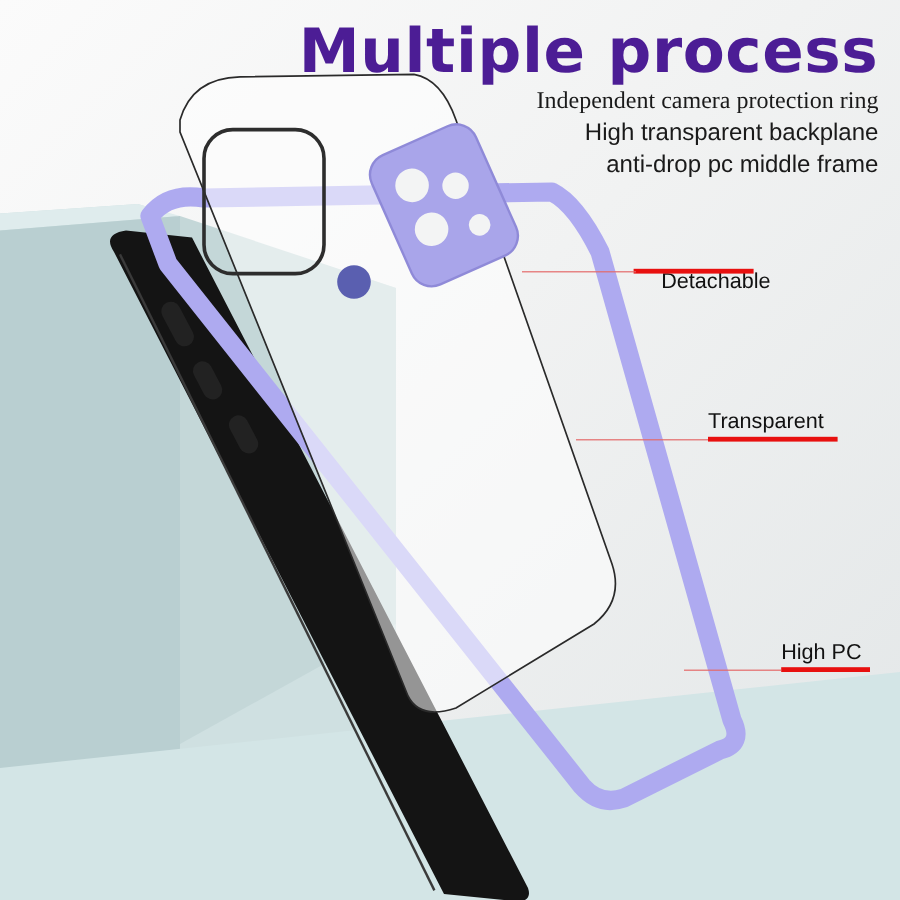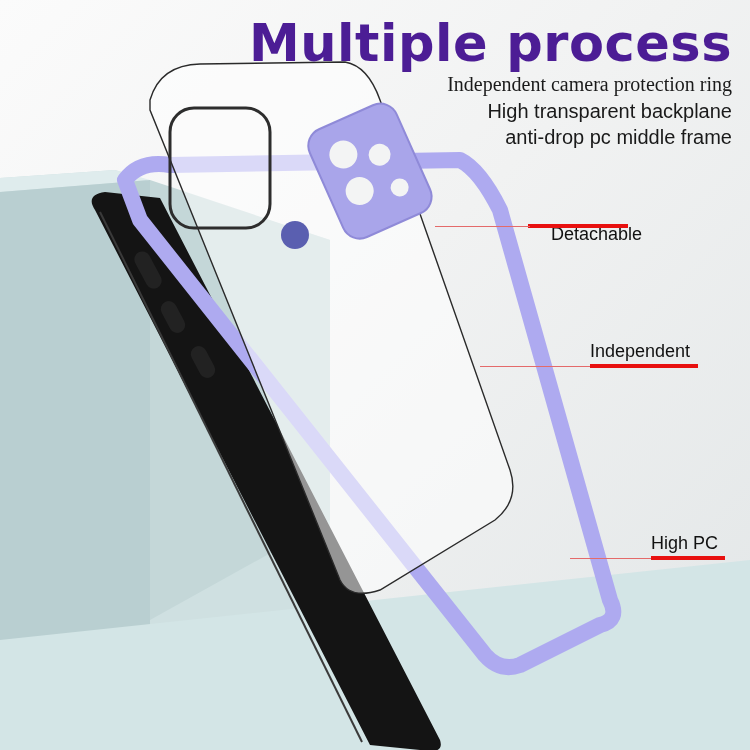--- a/index.html
+++ b/index.html
@@ -59,19 +59,19 @@
 
 <div class="title">Multiple process</div>
 <div class="sub s1">Independent camera protection ring</div>
 <div class="sub s2">High transparent backplane</div>
 <div class="sub s3">anti-drop pc middle frame</div>
 
 <div class="label" style="left:551px;top:201px;margin-top:23px;">Detachable</div>
 <div class="uline" style="left:528px;top:224px;width:100px;"></div>
 <div class="thin" style="left:435px;top:226px;width:95px;"></div>
 
-<div class="label" style="left:590px;top:341px;">Independent</div>
+<div class="label" style="left:590px;top:341px;">Transparent</div>
 <div class="uline" style="left:590px;top:364px;width:108px;"></div>
 <div class="thin" style="left:480px;top:366px;width:110px;"></div>
 
 <div class="label" style="left:651px;top:533px;">High PC</div>
 <div class="uline" style="left:651px;top:556px;width:74px;"></div>
 <div class="thin" style="left:570px;top:558px;width:81px;"></div>
 
 </body></html>

